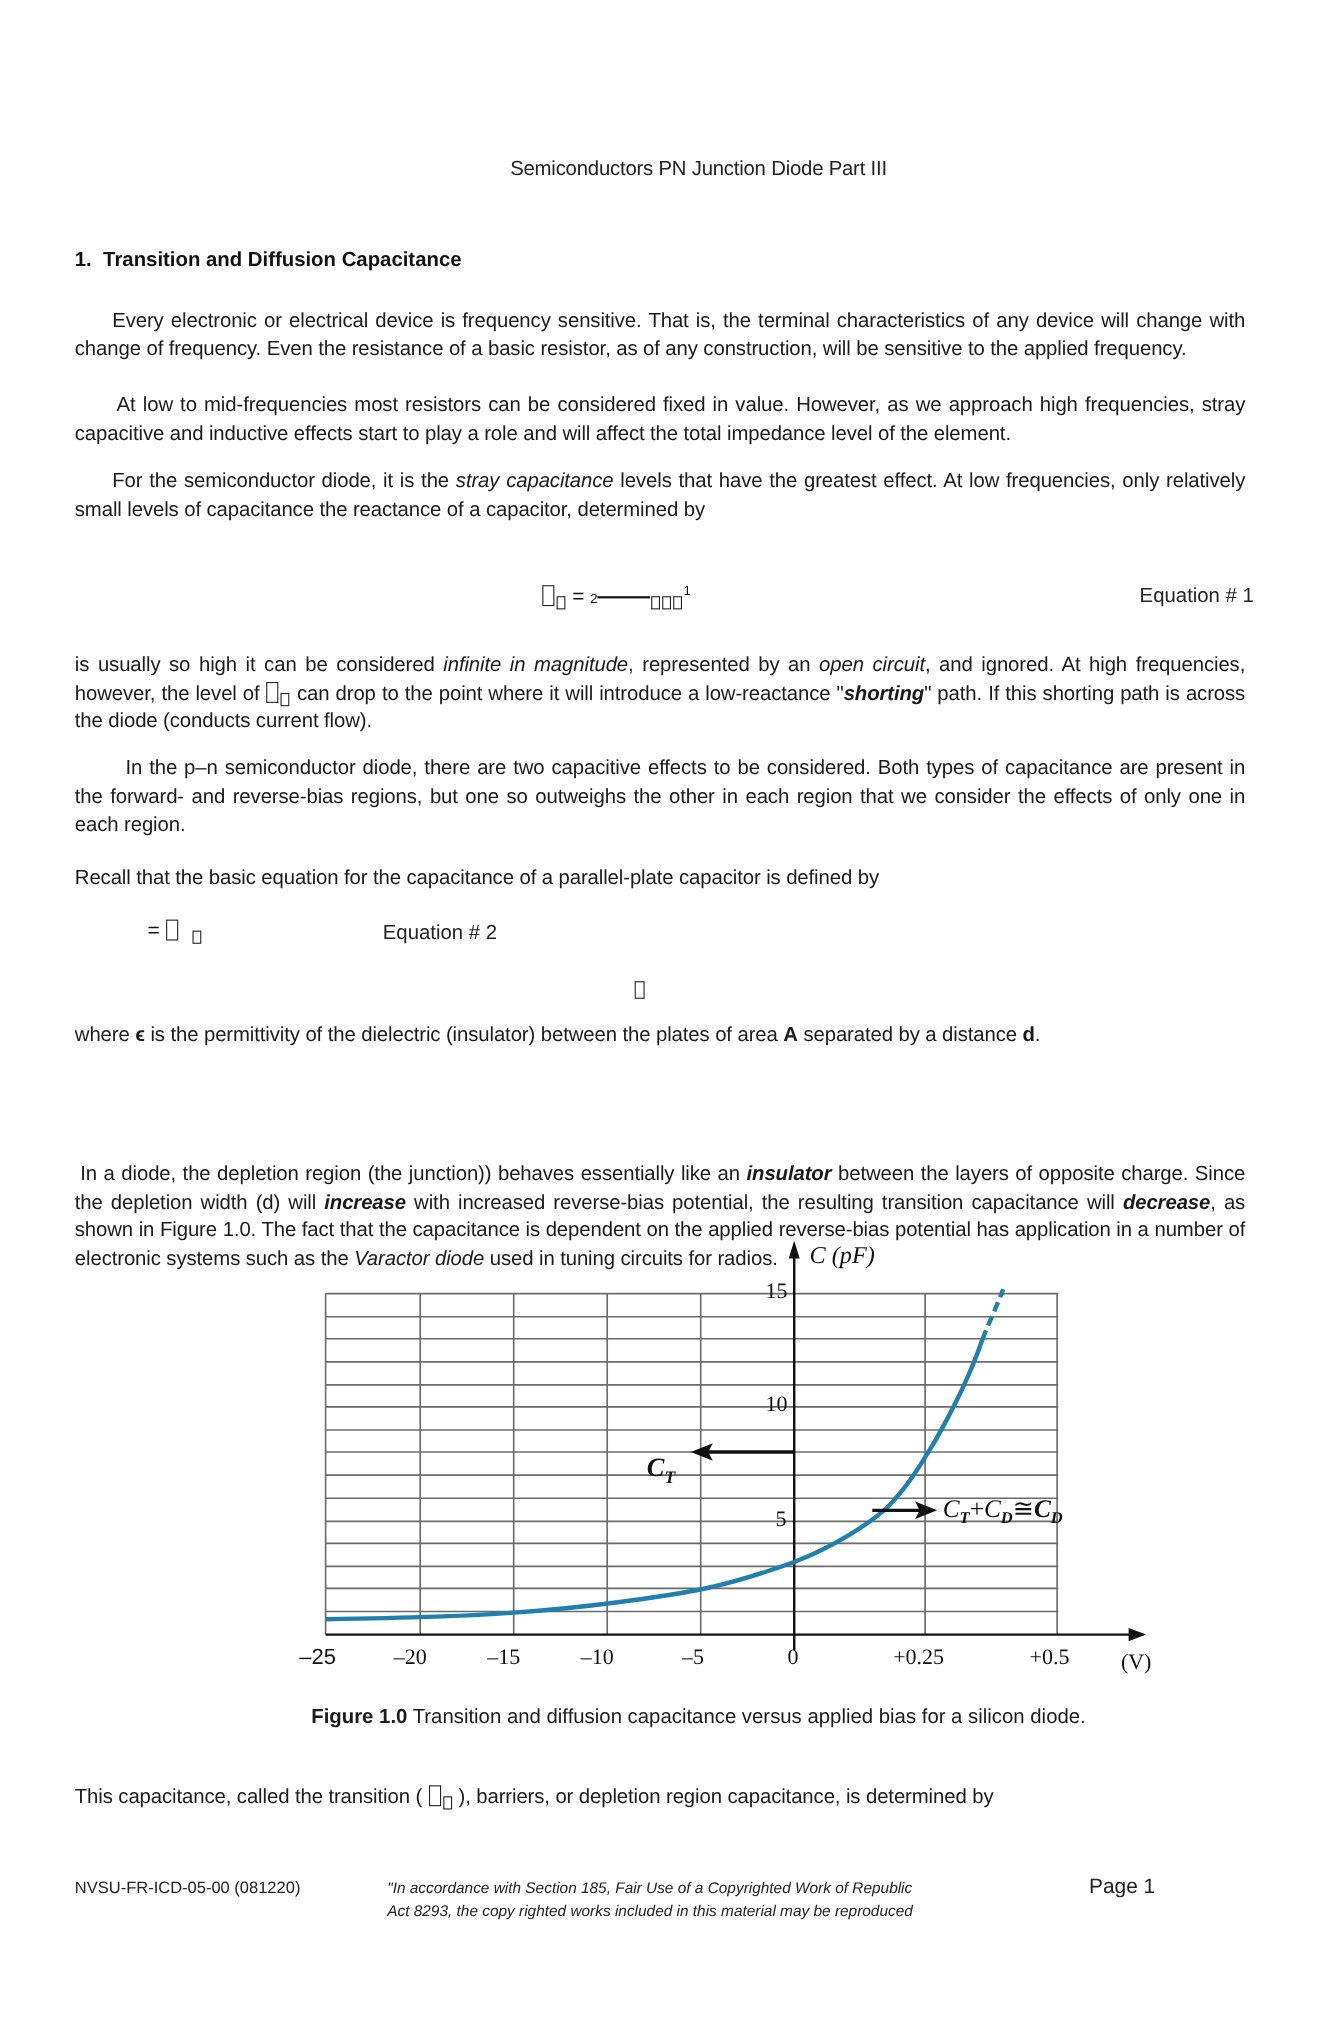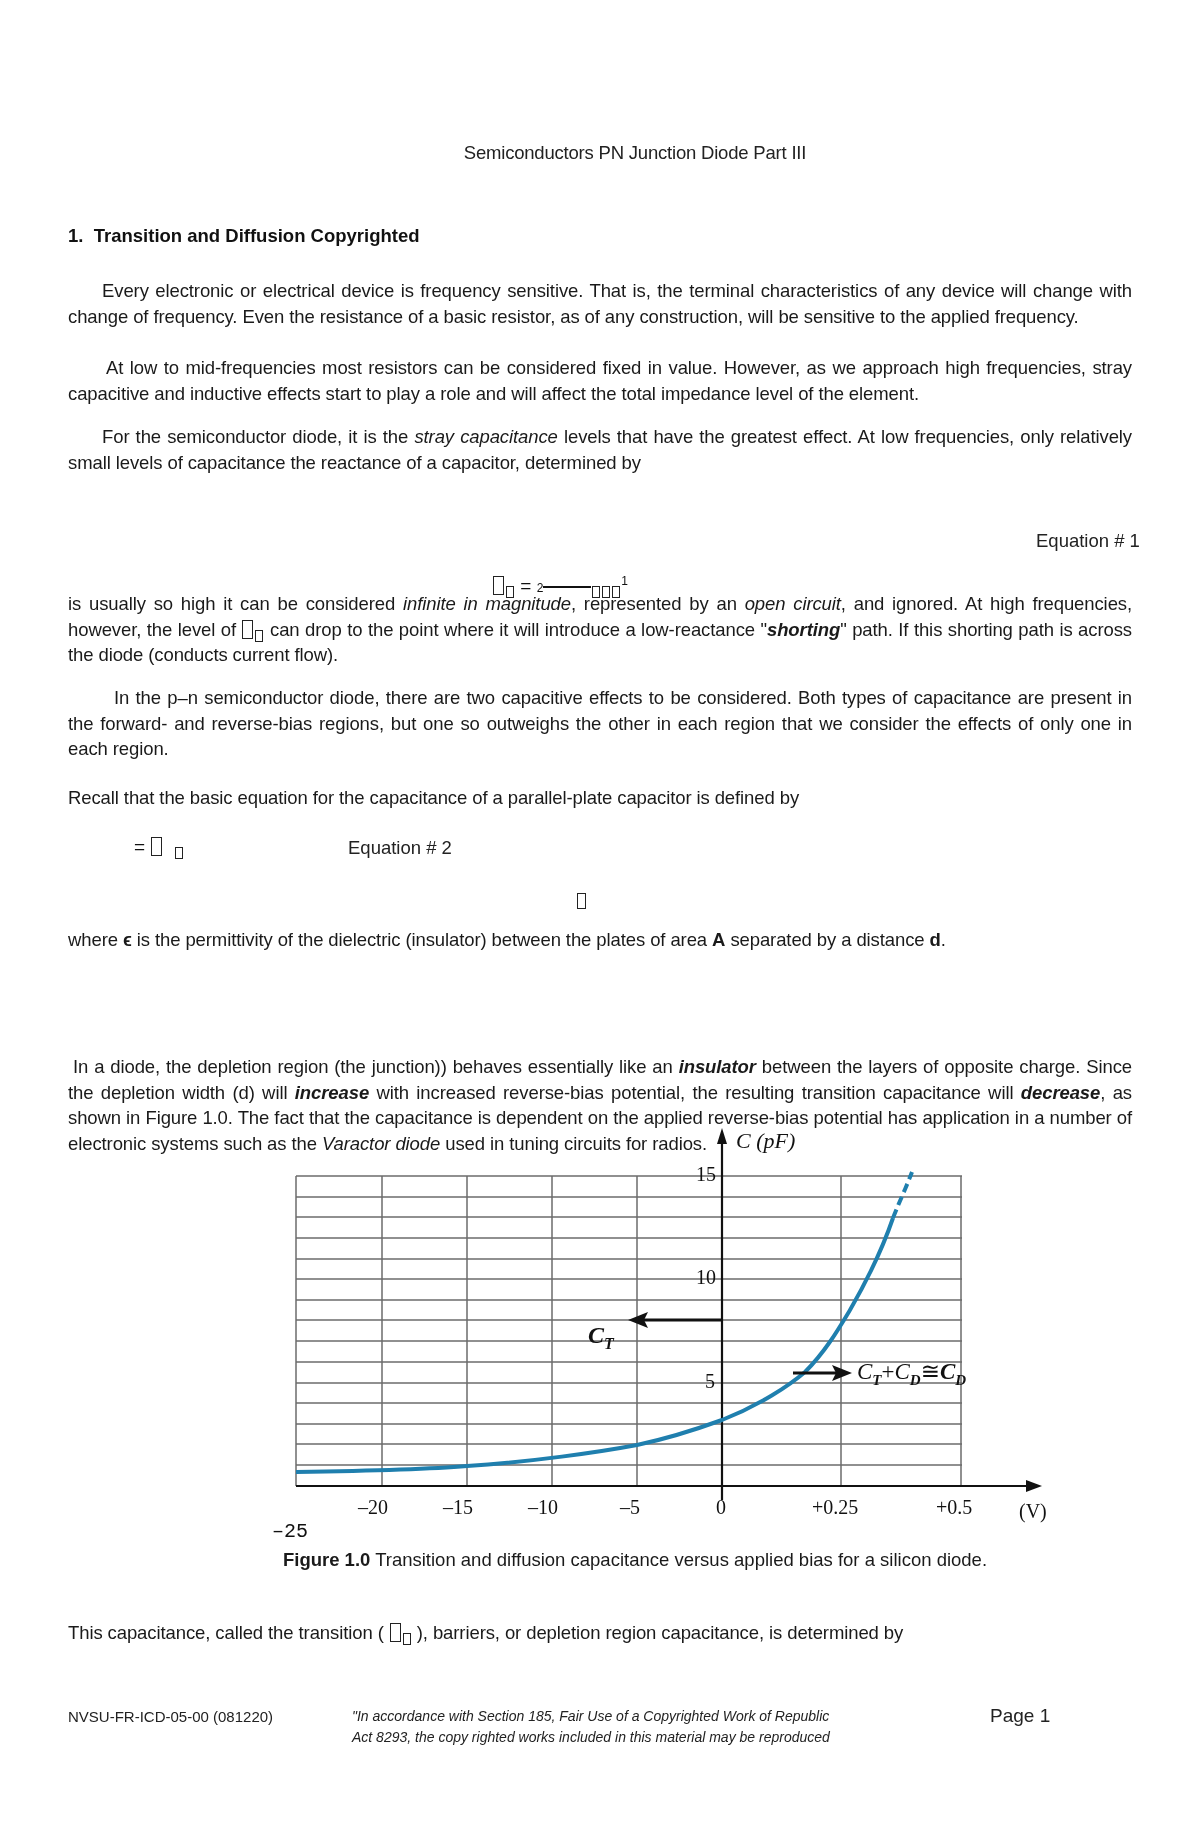--- a/index.html
+++ b/index.html
@@ -20,30 +20,30 @@
   .footer-page{left:990px;top:1705px;font-size:19px;color:#222;}
   b i, i b{font-weight:bold;}
 </style>
 </head>
 <body>
 
 <div class="abs header-title">Semiconductors PN Junction Diode Part III</div>
 
 <div class="abs section-heading">
   <span>1.</span>&nbsp;
-  <span>Transition and Diffusion Copyrighted</span>
+  <span>Transition and Diffusion Capacitance</span>
 </div>
 
 <div class="abs para indent" style="top:278px;">Every electronic or electrical device is frequency sensitive. That is, the terminal characteristics of any device will change with change of frequency. Even the resistance of a basic resistor, as of any construction, will be sensitive to the applied frequency.</div>
 <div class="abs para" style="top:355px;text-indent:38px;">At low to mid-frequencies most resistors can be considered fixed in value. However, as we approach high frequencies, stray capacitive and inductive effects start to play a role and will affect the total impedance level of the element.</div>
 <div class="abs para indent" style="top:424px;">
   <span>For the semiconductor diode, it is the </span><i>stray capacitance</i><span> levels that have the greatest effect. At low frequencies, only relatively small levels of capacitance the reactance of a capacitor, determined by</span>
 </div>
 
-<div class="abs" style="left:492px;top:530px;font-size:19px;margin-top:44px;">
+<div class="abs" style="left:492px;top:530px;font-size:19px;">
   <span class="sym"></span><span class="sym-sm"></span>
   <span>=</span>
   <span class="tiny">2</span><span class="frac-line"></span><span class="sym-sm"></span><span class="sym-sm"></span><span class="sym-sm"></span><sup class="tiny">1</sup>
 </div>
 <div class="abs eq-label" style="left:1008px;top:530px;margin-left:28px;">Equation # 1</div>
 
 <div class="abs para" style="top:591px;">
   <span>is usually so high it can be considered </span><i>infinite in magnitude</i><span>, represented by an </span><i>open circuit</i><span>, and ignored. At high frequencies, however, the level of </span><span class="sym"></span><span class="sym-sm"></span><span> can drop to the point where it will introduce a low-reactance "</span><b><i>shorting</i></b><span>" path. If this shorting path is across the diode (conducts current flow).</span>
 </div>
 
@@ -115,21 +115,21 @@
     <polygon points="852,1373 832,1365 836,1373 832,1381" stroke="none"></polygon>
   </g>
 </svg>
 </div>
 
 <div class="abs" style="left:736px;top:1128px;font-family:'Liberation Serif',serif;font-size:22px;text-align:center;"><i>C (pF)</i></div>
 <div class="abs" style="left:696px;top:1163px;font-family:'Liberation Serif',serif;font-size:20px;">15</div>
 <div class="abs" style="left:696px;top:1266px;font-family:'Liberation Serif',serif;font-size:20px;">10</div>
 <div class="abs" style="left:705px;top:1370px;font-family:'Liberation Serif',serif;font-size:20px;">5</div>
 
-<div class="abs" style="left:272px;top:1496px;font-family:Liberation Mono, monospace;font-size:20px;margin-top:24px;">–25</div>
+<div class="abs" style="left:272px;top:1496px;font-family:Liberation Sans, sans-serif;font-size:20px;">–25</div>
 <div class="abs" style="left:358px;top:1496px;font-family:'Liberation Serif',serif;font-size:20px;">–20</div>
 <div class="abs" style="left:443px;top:1496px;font-family:'Liberation Serif',serif;font-size:20px;">–15</div>
 <div class="abs" style="left:528px;top:1496px;font-family:'Liberation Serif',serif;font-size:20px;">–10</div>
 <div class="abs" style="left:620px;top:1496px;font-family:'Liberation Serif',serif;font-size:20px;">–5</div>
 <div class="abs" style="left:716px;top:1496px;font-family:'Liberation Serif',serif;font-size:20px;">0</div>
 <div class="abs" style="left:812px;top:1496px;font-family:'Liberation Serif',serif;font-size:20px;">+0.25</div>
 <div class="abs" style="left:936px;top:1496px;font-family:'Liberation Serif',serif;font-size:20px;">+0.5</div>
 <div class="abs" style="left:1019px;top:1500px;font-family:'Liberation Serif',serif;font-size:20px;">(V)</div>
 
 <div class="abs" style="left:588px;top:1306px;font-family:'Liberation Serif',serif;font-size:24px;font-weight:bold;font-style:italic;margin-top:16px;"><span>C</span><sub style="font-size:16px;">T</sub></div>

